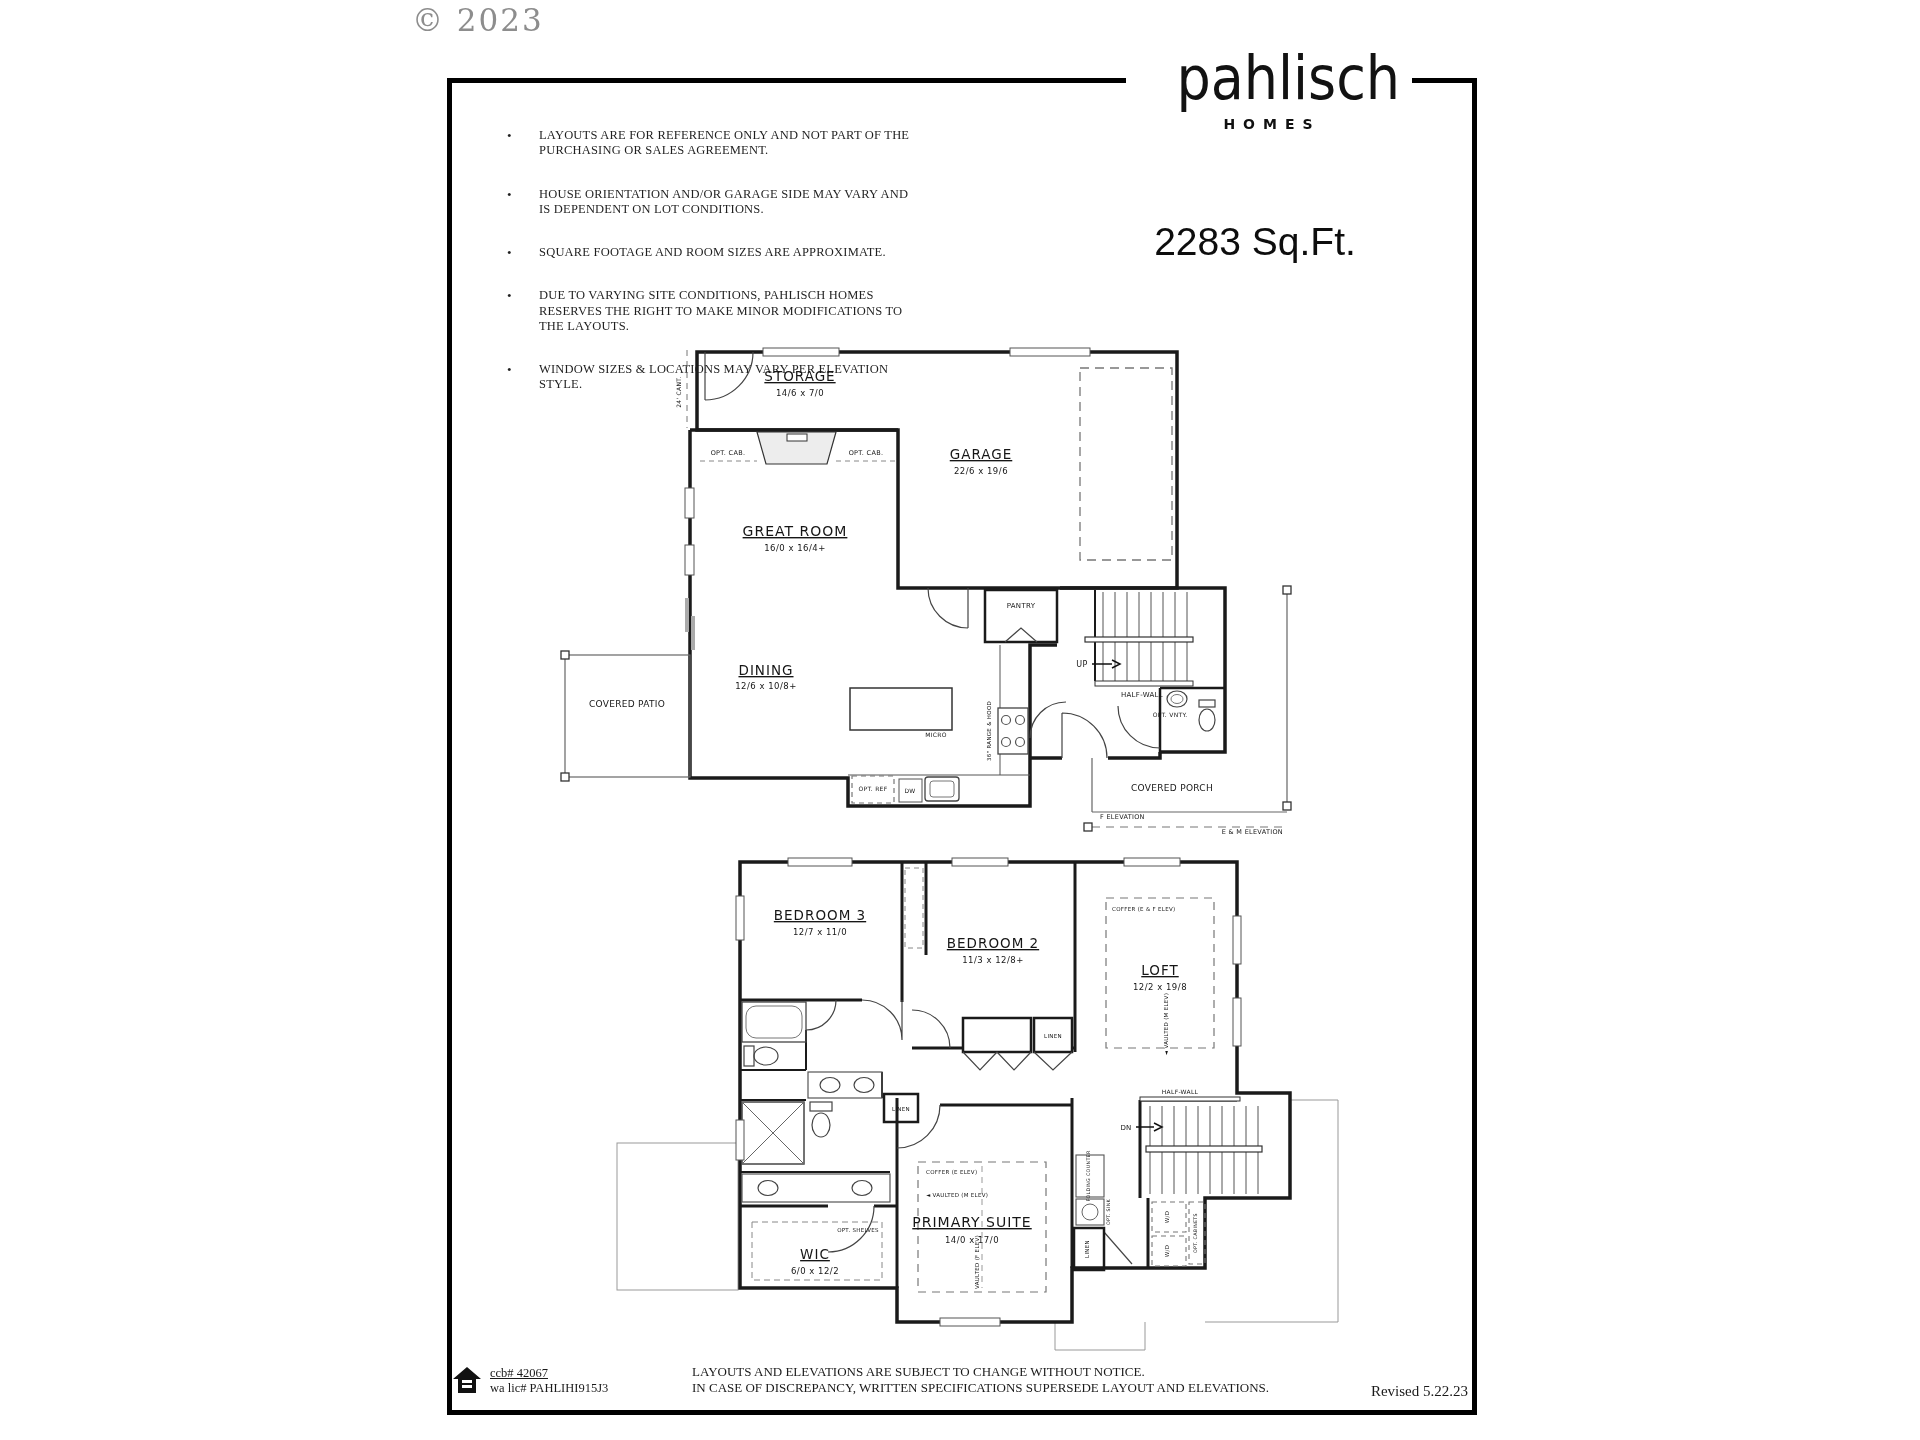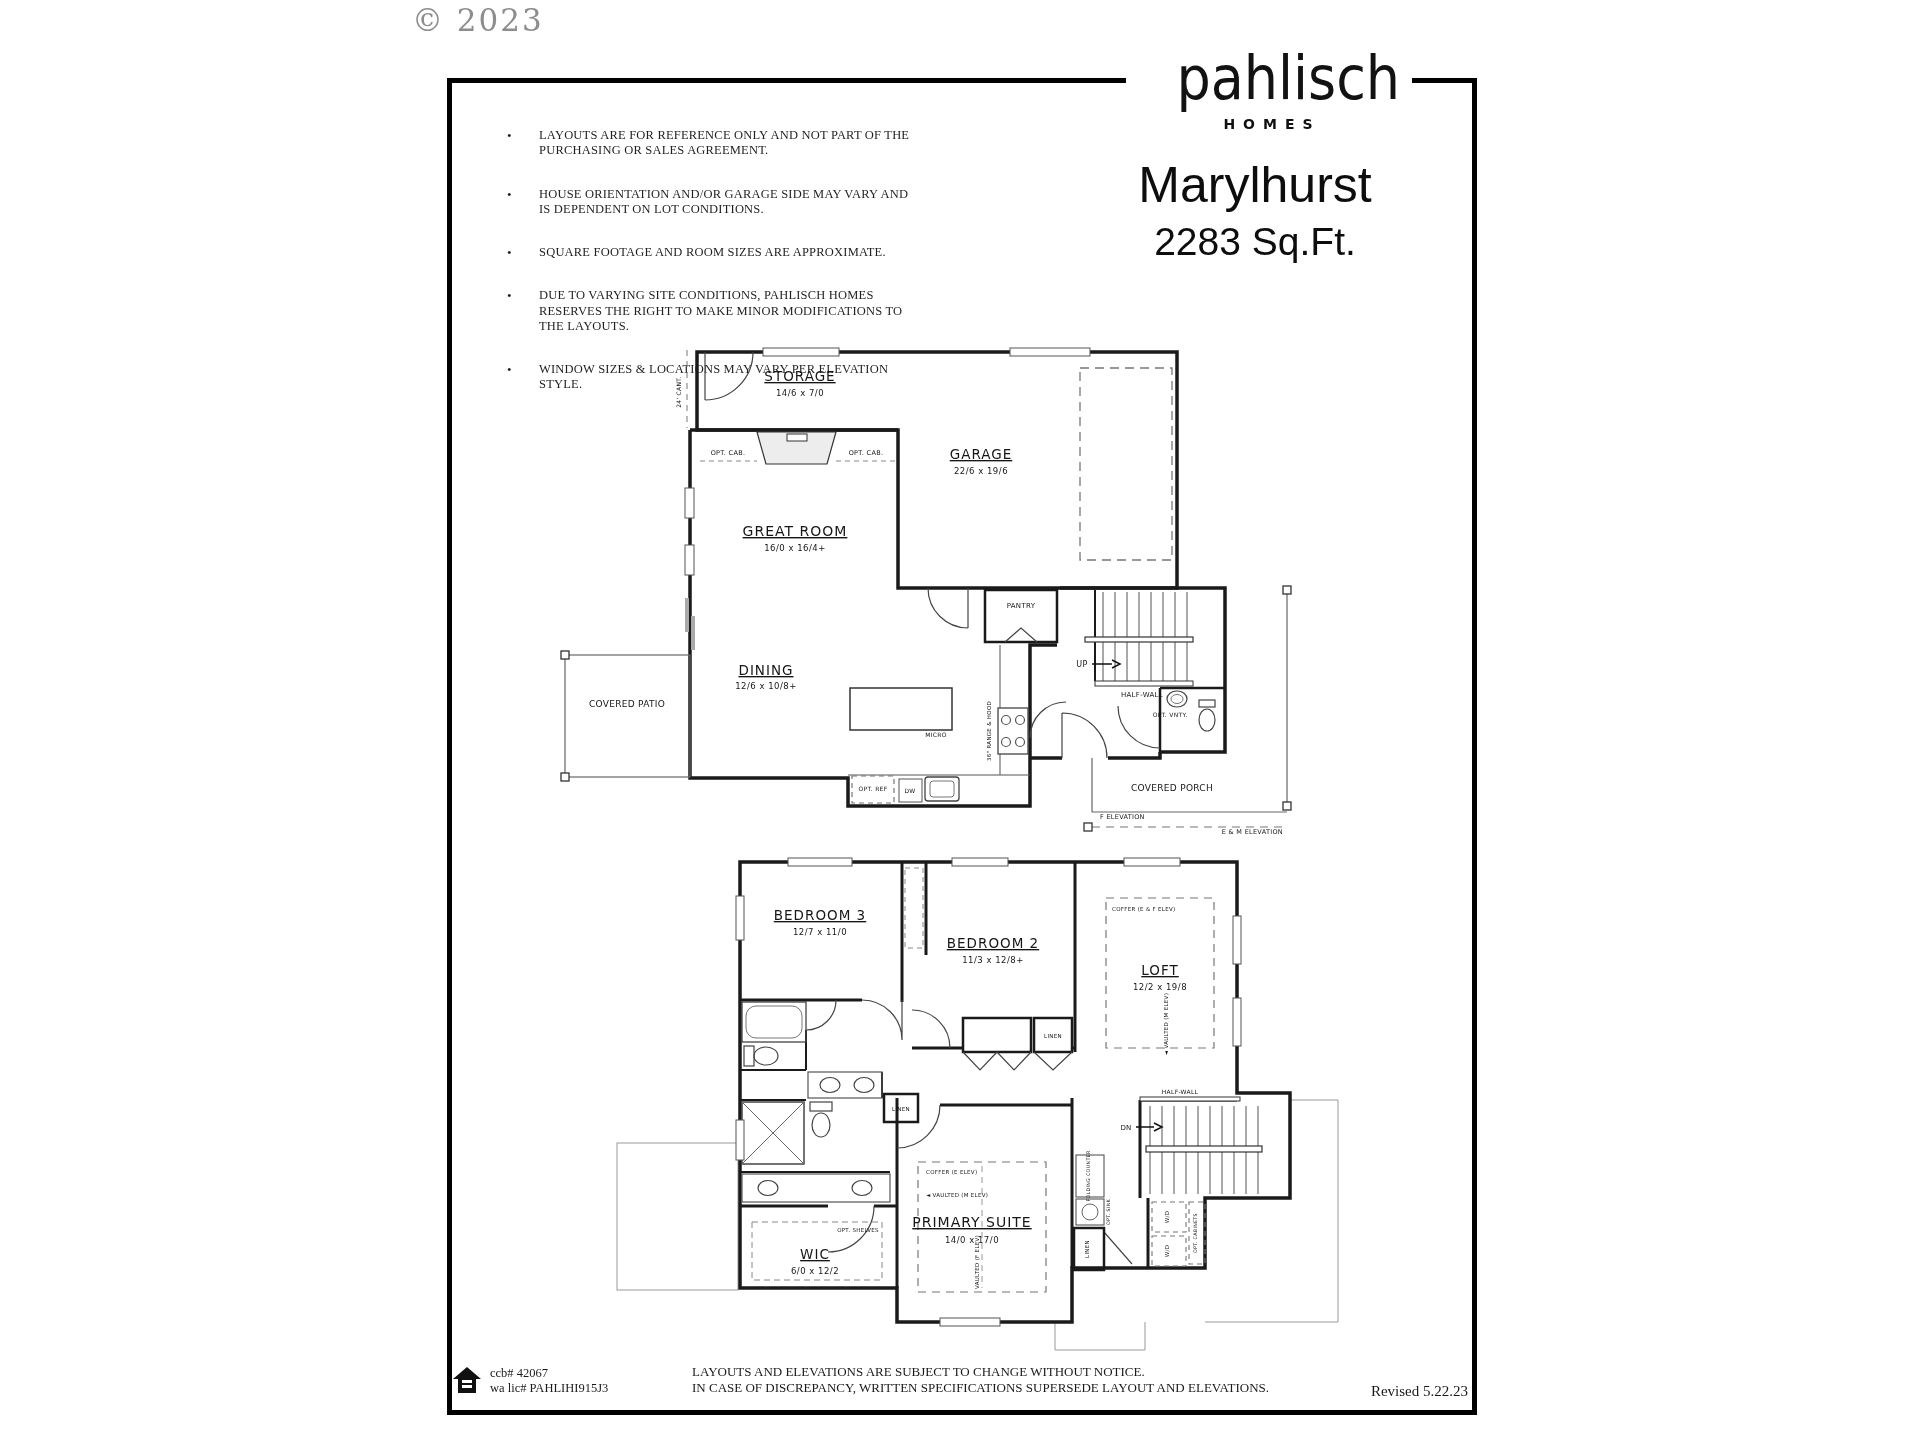--- a/index.html
+++ b/index.html
@@ -19,42 +19,41 @@
   #plan-sqft{left:1065px;top:220px;width:380px;text-align:center;
              font:400 39px "Liberation Sans",sans-serif;color:#0d0d0d;}
   #disclaimers{left:505px;top:100px;width:405px;}
   .disc-item{position:relative;padding-left:34px;margin-bottom:14px;
              font:400 12.5px/1.22 "Liberation Serif",serif;letter-spacing:.2px;color:#1f1f1f;margin-top:28px;}
   .disc-item::before{content:"\2022";position:absolute;left:2px;top:0;font-size:13px;}
   svg text{font-family:"DejaVu Sans",sans-serif;fill:#161616;}
   svg text.room{text-decoration:underline;letter-spacing:1px;font-weight:500;}
   svg text.dims{letter-spacing:.5px;}
   svg text.tiny{letter-spacing:.3px;}
-  #footer-ccb{left:490px;top:1366px;font:400 12.5px "Liberation Serif",serif;}
+  #footer-ccb{left:490px;top:1366px;font:400 12.5px "Liberation Serif",serif;text-decoration:underline;}
   #footer-lic{left:490px;top:1381px;font:400 12.5px "Liberation Serif",serif;}
   #footer-center{left:692px;top:1364px;width:620px;text-align:left;
                  font:400 13px/1.2 "Liberation Serif",serif;}
   #footer-revised{left:1320px;top:1383px;width:148px;text-align:right;
                   font:400 15px "Liberation Serif",serif;}
   #equal-housing{left:452px;top:1366px;}
 </style>
 </head>
 <body>
 
 <div id="canvas">
 
   <div class="abs" id="watermark">© 2023</div>
 
   <div class="abs" id="frame"></div>
 
   <div class="abs" id="logo-patch">
     <span id="brand">pahlisch</span>
   </div>
   <div class="abs" id="brand-sub">HOMES</div>
-  <div class="abs" id="plan-name">Marylhurst</div>
   <div class="abs" id="plan-sqft">2283 Sq.Ft.</div>
 
   <div class="abs" id="disclaimers">
     <div class="disc-item">LAYOUTS ARE FOR REFERENCE ONLY AND NOT PART OF THE PURCHASING OR SALES AGREEMENT.</div>
     <div class="disc-item">HOUSE ORIENTATION AND/OR GARAGE SIDE MAY VARY AND IS DEPENDENT ON LOT CONDITIONS.</div>
     <div class="disc-item">SQUARE FOOTAGE AND ROOM SIZES ARE APPROXIMATE.</div>
     <div class="disc-item">DUE TO VARYING SITE CONDITIONS, PAHLISCH HOMES RESERVES THE RIGHT TO MAKE MINOR MODIFICATIONS TO THE LAYOUTS.</div>
     <div class="disc-item">WINDOW SIZES &amp; LOCATIONS MAY VARY PER ELEVATION STYLE.</div>
   </div>
 

